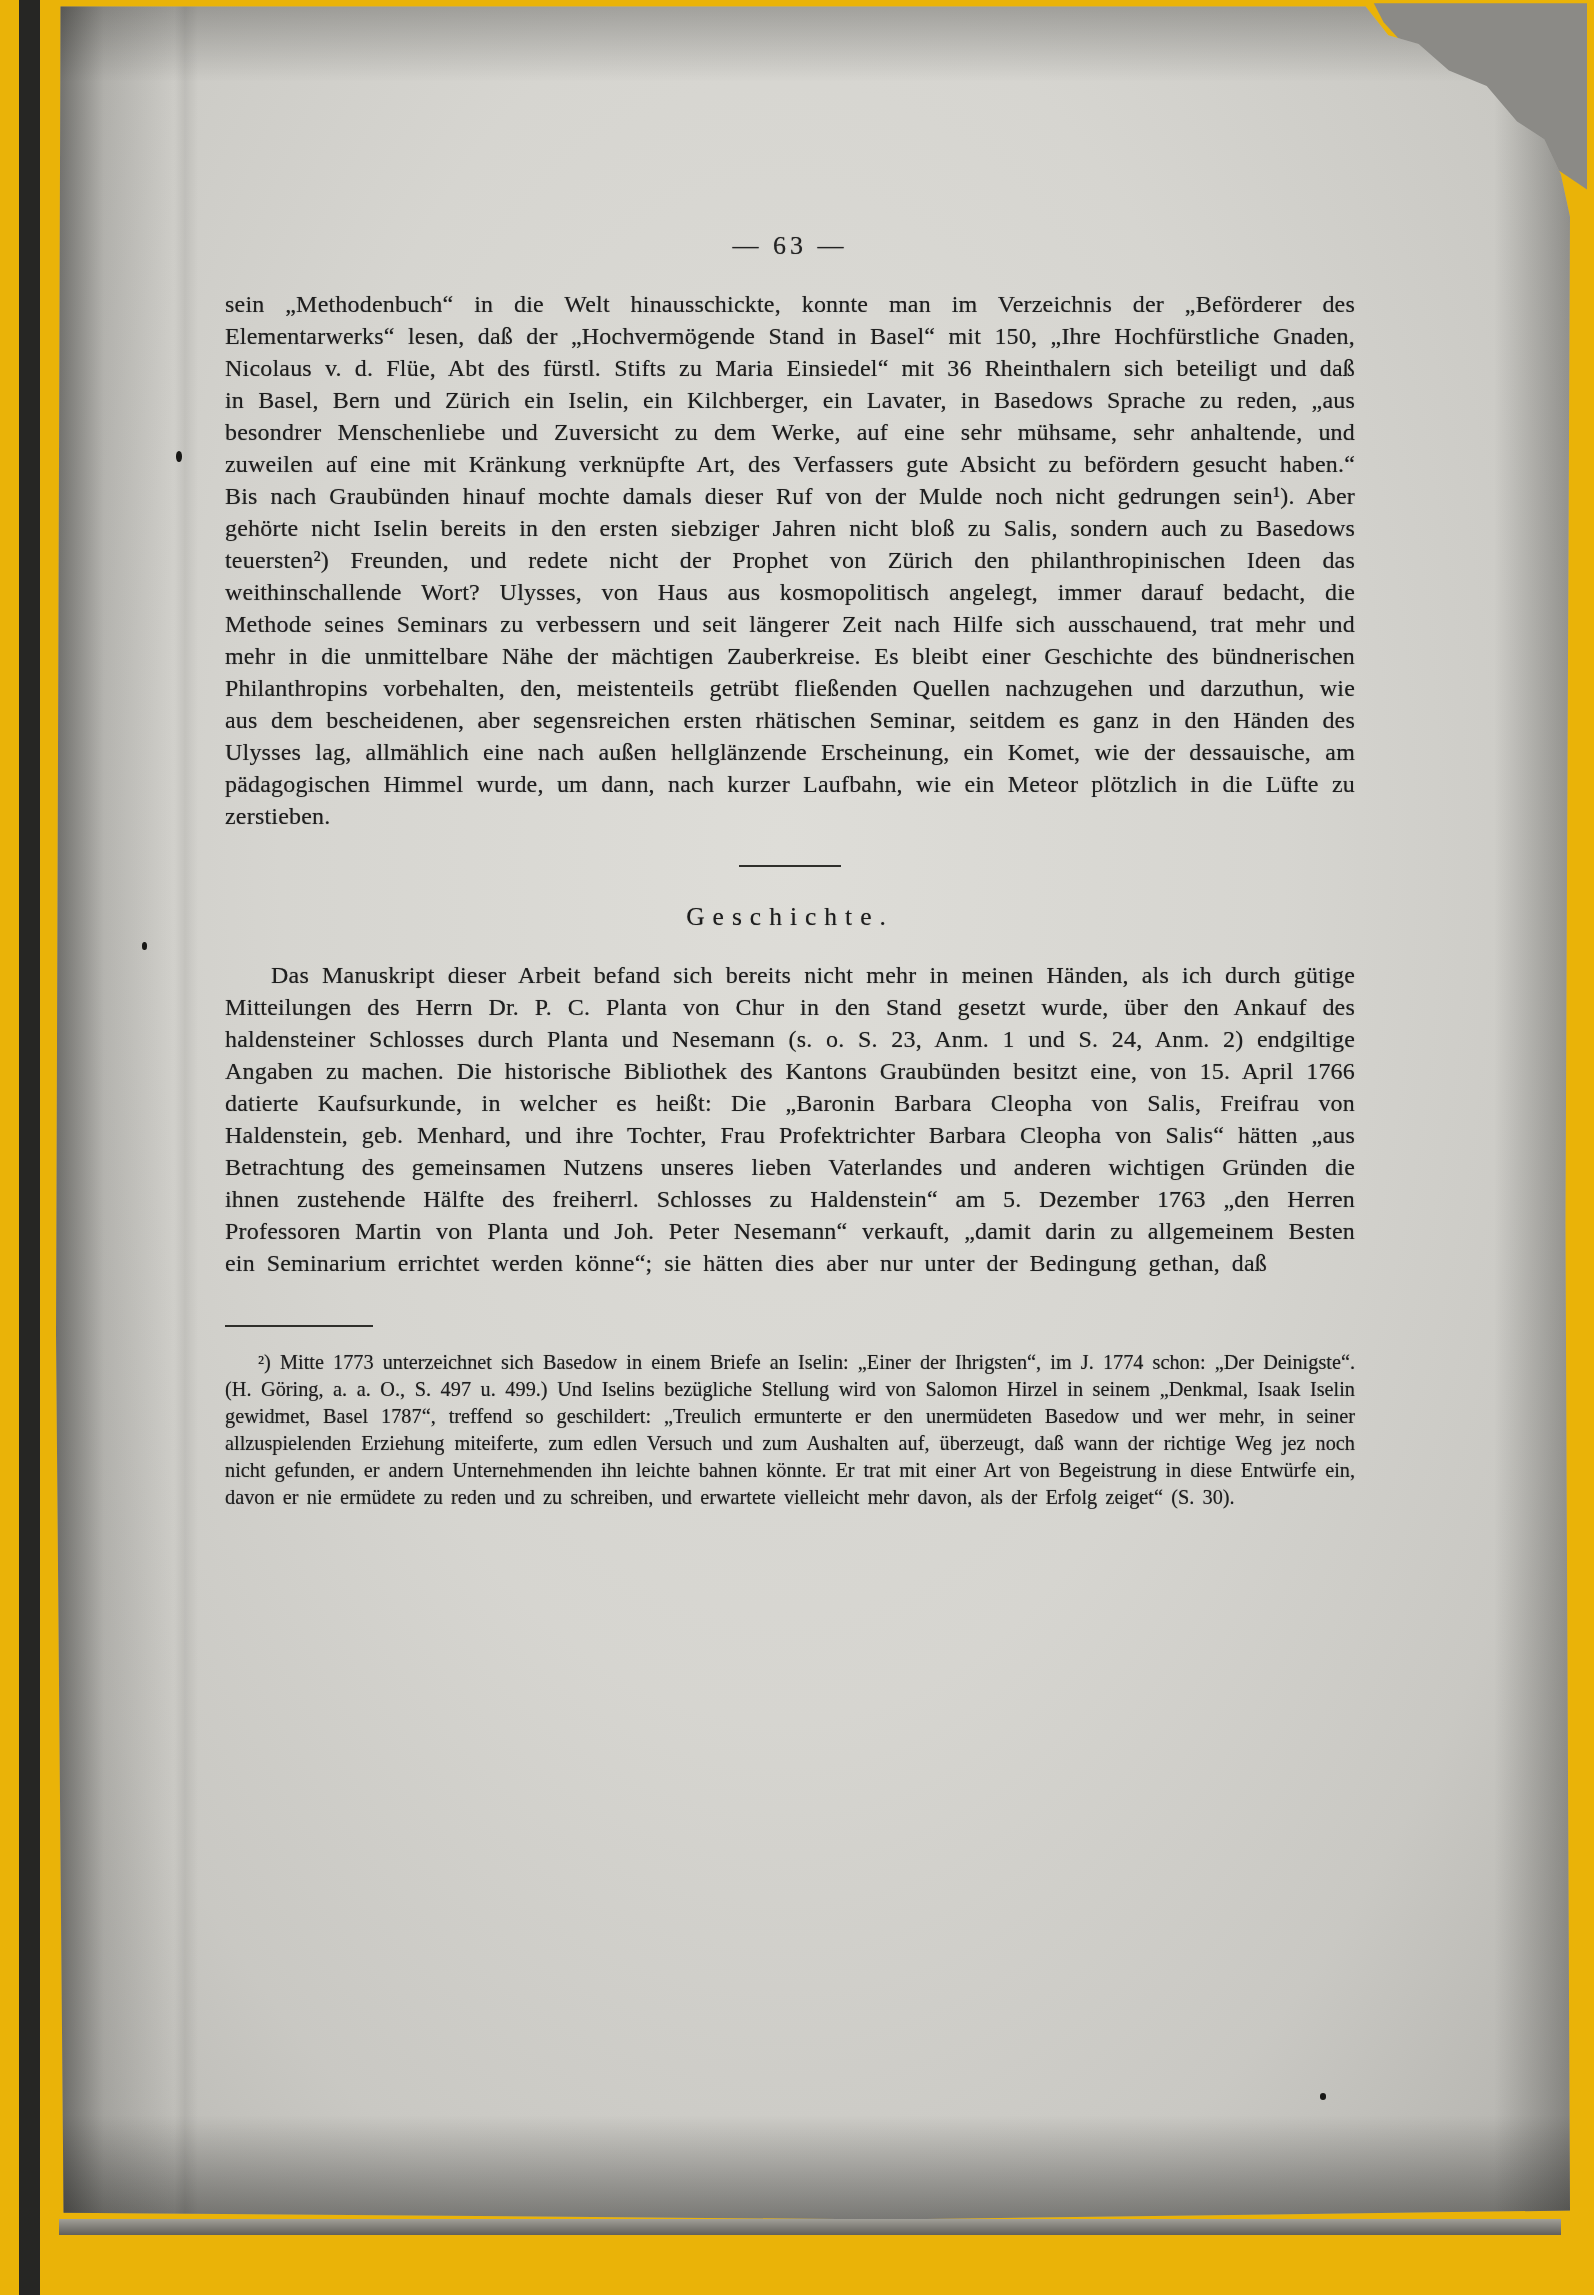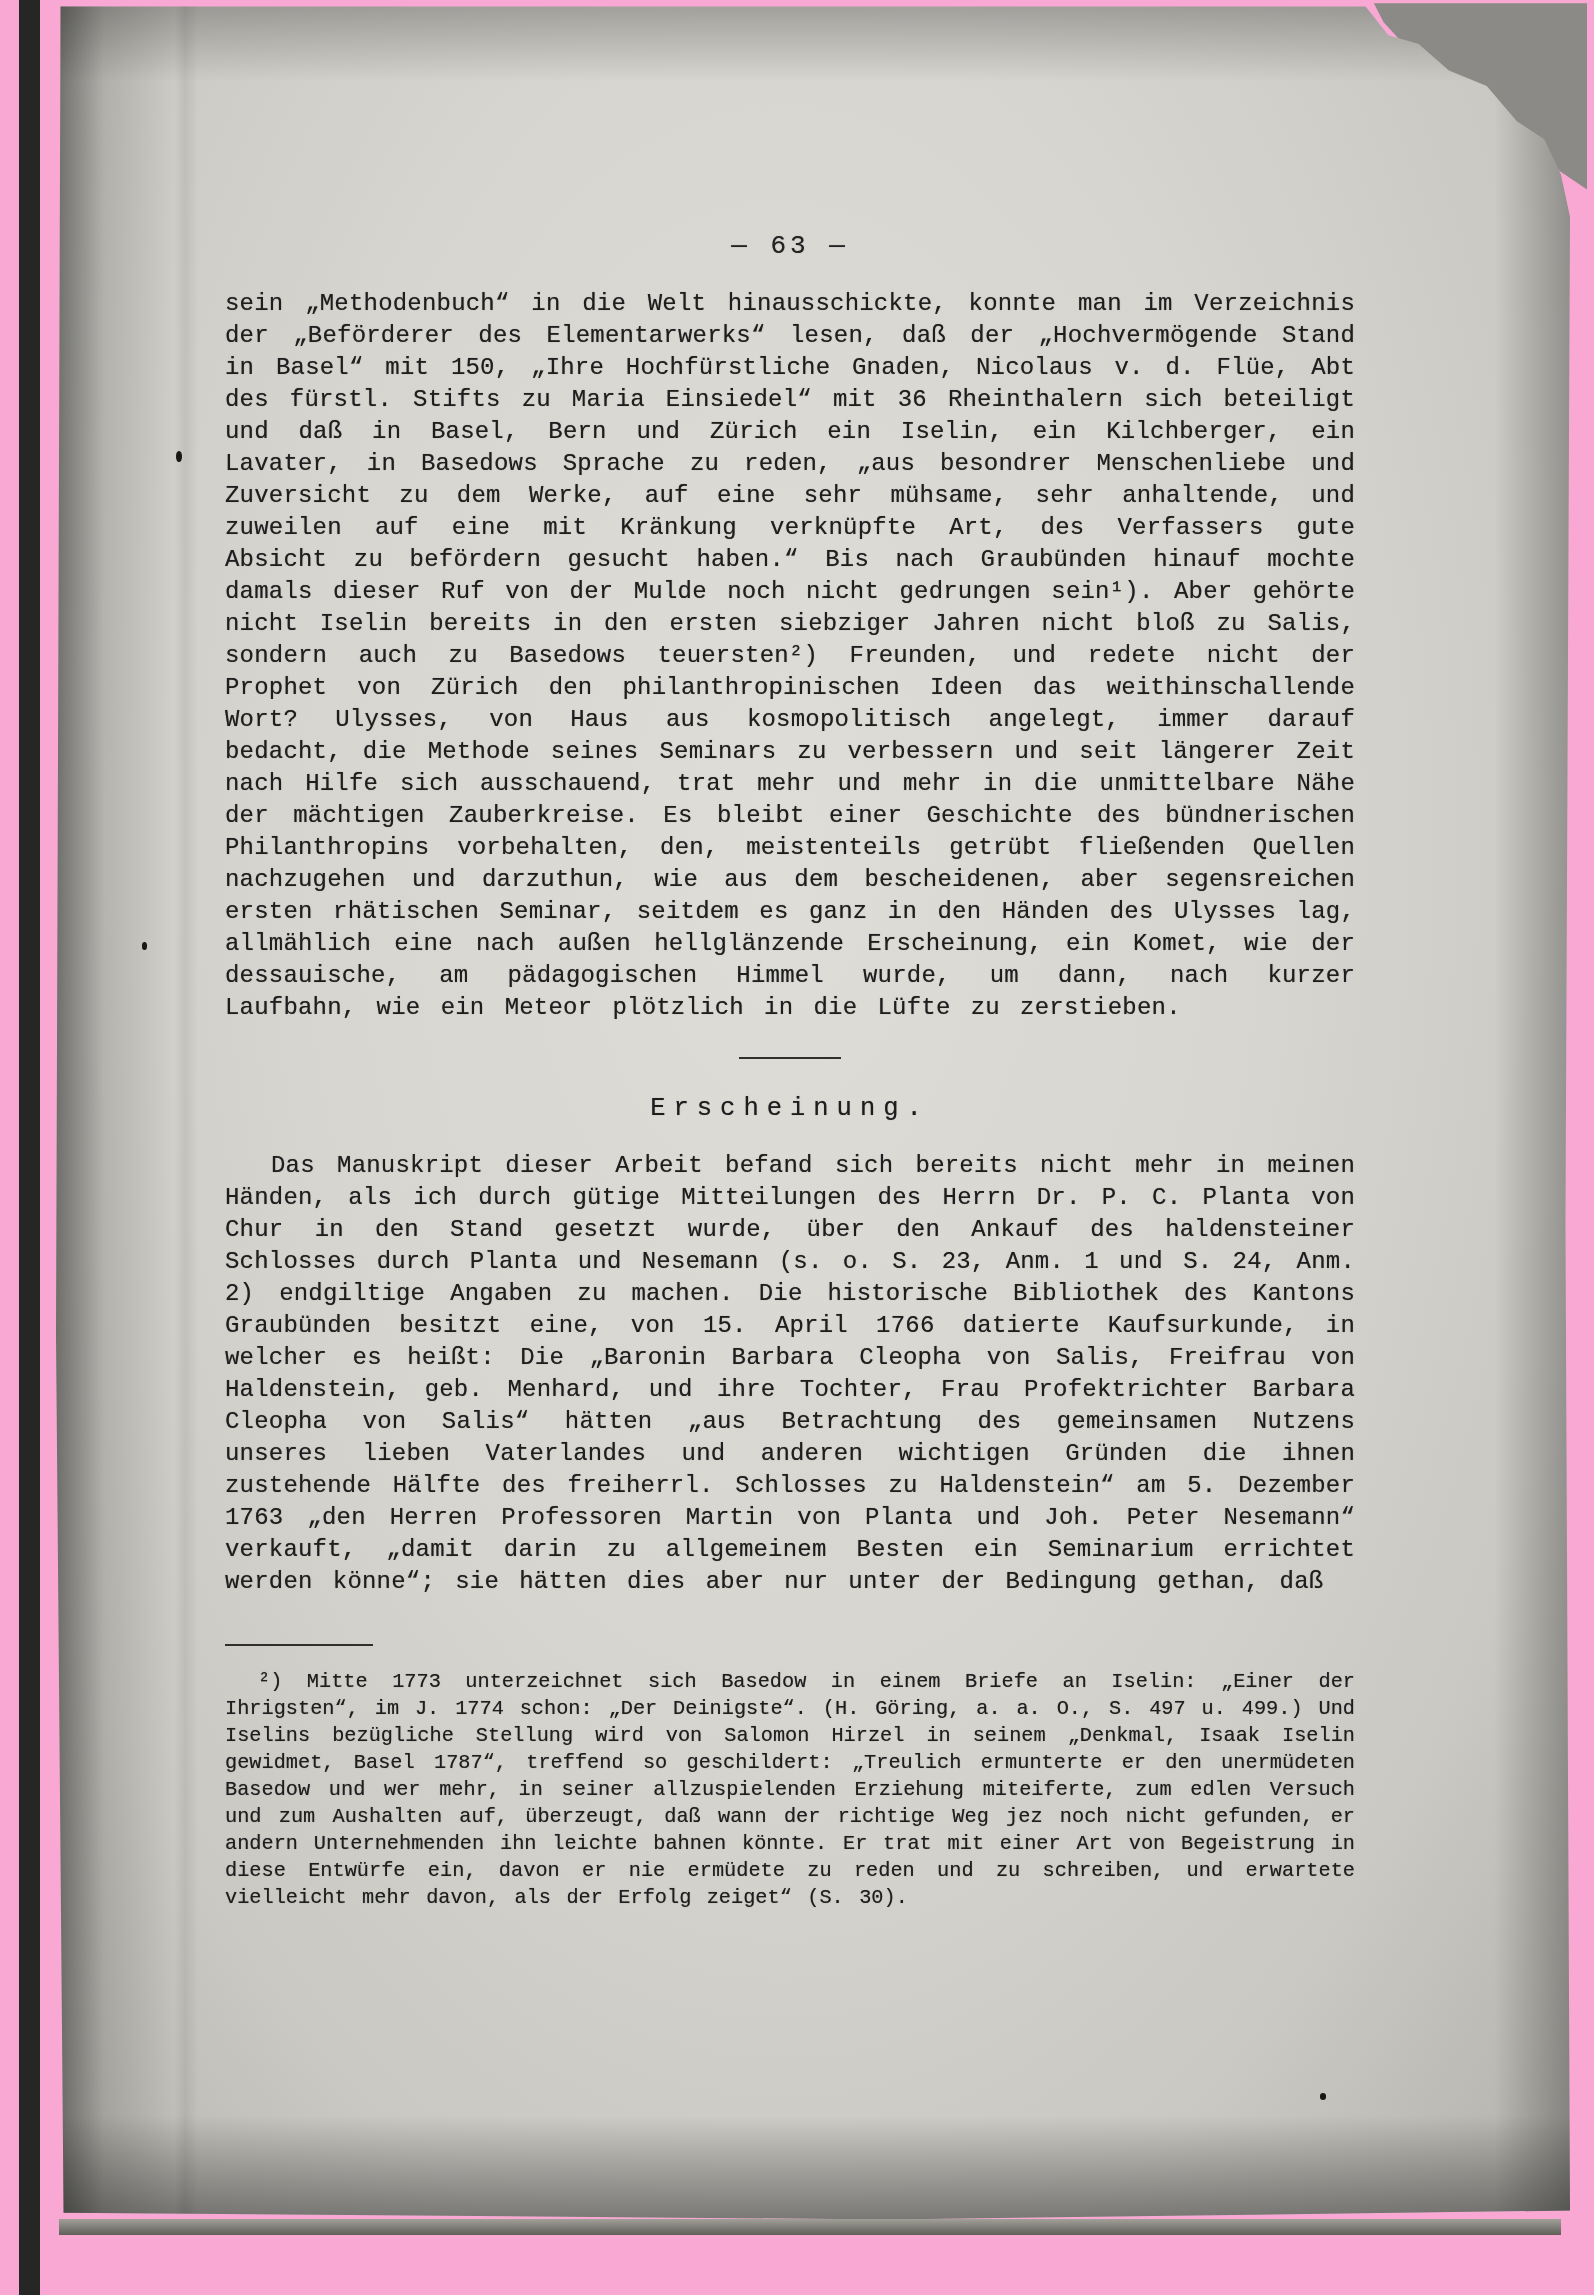--- a/index.html
+++ b/index.html
@@ -1,18 +1,18 @@
 <!DOCTYPE html>
 <html lang="de" style="font-size:12.8px"><head>
 <meta charset="utf-8">
 <style>
   html,body{margin:0;padding:0;background:#000;}
   .scan{
-    position:relative;width:1594px;height:2295px;background:#f9a8d4;overflow:hidden;
-    font-family:Liberation Mono, monospace;
+    position:relative;width:1594px;height:2295px;background:#eab308;overflow:hidden;
+    font-family:Liberation Serif, serif;
   }
   .left-sliver{position:absolute;left:19px;top:0;width:21px;height:2295px;background:#262624;}
   .under-page{
     position:absolute;left:1259px;top:3.2px;width:328px;height:239px;background:#8b8a86;
     clip-path:polygon(35% 0,100% 0,100% 78%,72% 52%,50% 26%,38% 8%);
   }
   .paper{
     position:absolute;left:56px;top:6.4px;width:1514px;height:2213px;
     background:radial-gradient(ellipse at 48% 38%, #deddd8 0%, #d6d5d0 45%, #c9c8c3 75%, #b1b0ab 100%);
     clip-path:polygon(0.3% 0, 86.5% 0, 88% 1.3%, 90% 1.7%, 92% 2.9%, 94.5% 3.6%, 96.5% 5.2%, 98.3% 6%, 99.4% 7.6%, 100% 9.5%, 99.7% 55%, 100% 99.6%, 55% 100%, 0.5% 99.7%, 0 60%);
@@ -66,21 +66,21 @@
     <div class="gutter-shadow"></div>
 
     <div class="content">
 
       <div class="page-number">— 63 —</div>
 
       <p class="body-text">sein „Methodenbuch“ in die Welt hinausschickte, konnte man im Verzeichnis der „Beförderer des Elementarwerks“ lesen, daß der „Hochvermögende Stand in Basel“ mit 150, „Ihre Hochfürstliche Gnaden, Nicolaus v. d. Flüe, Abt des fürstl. Stifts zu Maria Einsiedel“ mit 36 Rheinthalern sich beteiligt und daß in Basel, Bern und Zürich ein Iselin, ein Kilchberger, ein Lavater, in Basedows Sprache zu reden, „aus besondrer Menschenliebe und Zuversicht zu dem Werke, auf eine sehr mühsame, sehr anhaltende, und zuweilen auf eine mit Kränkung verknüpfte Art, des Verfassers gute Absicht zu befördern gesucht haben.“ Bis nach Graubünden hinauf mochte damals dieser Ruf von der Mulde noch nicht gedrungen sein¹). Aber gehörte nicht Iselin bereits in den ersten siebziger Jahren nicht bloß zu Salis, sondern auch zu Basedows teuersten²) Freunden, und redete nicht der Prophet von Zürich den philanthropinischen Ideen das weithinschallende Wort? Ulysses, von Haus aus kosmopolitisch angelegt, immer darauf bedacht, die Methode seines Seminars zu verbessern und seit längerer Zeit nach Hilfe sich ausschauend, trat mehr und mehr in die unmittelbare Nähe der mächtigen Zauberkreise. Es bleibt einer Geschichte des bündnerischen Philanthropins vorbehalten, den, meistenteils getrübt fließenden Quellen nachzugehen und darzuthun, wie aus dem bescheidenen, aber segensreichen ersten rhätischen Seminar, seitdem es ganz in den Händen des Ulysses lag, allmählich eine nach außen hellglänzende Erscheinung, ein Komet, wie der dessauische, am pädagogischen Himmel wurde, um dann, nach kurzer Laufbahn, wie ein Meteor plötzlich in die Lüfte zu zerstieben.</p>
 
       <hr class="section-rule">
 
-      <h2 class="heading">Erscheinung.</h2>
+      <h2 class="heading">Geschichte.</h2>
 
       <p class="body-text indent">Das Manuskript dieser Arbeit befand sich bereits nicht mehr in meinen Händen, als ich durch gütige Mitteilungen des Herrn Dr. P. C. Planta von Chur in den Stand gesetzt wurde, über den Ankauf des haldensteiner Schlosses durch Planta und Nesemann (s. o. S. 23, Anm. 1 und S. 24, Anm. 2) endgiltige Angaben zu machen. Die historische Bibliothek des Kantons Graubünden besitzt eine, von 15. April 1766 datierte Kaufsurkunde, in welcher es heißt: Die „Baronin Barbara Cleopha von Salis, Freifrau von Haldenstein, geb. Menhard, und ihre Tochter, Frau Profektrichter Barbara Cleopha von Salis“ hätten „aus Betrachtung des gemeinsamen Nutzens unseres lieben Vaterlandes und anderen wichtigen Gründen die ihnen zustehende Hälfte des freiherrl. Schlosses zu Haldenstein“ am 5. Dezember 1763 „den Herren Professoren Martin von Planta und Joh. Peter Nesemann“ verkauft, „damit darin zu allgemeinem Besten ein Seminarium errichtet werden könne“; sie hätten dies aber nur unter der Bedingung gethan, daß</p>
 
       <hr class="footnote-rule">
 
 
       <p class="footnote">²) Mitte 1773 unterzeichnet sich Basedow in einem Briefe an Iselin: „Einer der Ihrigsten“, im J. 1774 schon: „Der Deinigste“. (H. Göring, a. a. O., S. 497 u. 499.) Und Iselins bezügliche Stellung wird von Salomon Hirzel in seinem „Denkmal, Isaak Iselin gewidmet, Basel 1787“, treffend so geschildert: „Treulich ermunterte er den unermüdeten Basedow und wer mehr, in seiner allzuspielenden Erziehung miteiferte, zum edlen Versuch und zum Aushalten auf, überzeugt, daß wann der richtige Weg jez noch nicht gefunden, er andern Unternehmenden ihn leichte bahnen könnte. Er trat mit einer Art von Begeistrung in diese Entwürfe ein, davon er nie ermüdete zu reden und zu schreiben, und erwartete vielleicht mehr davon, als der Erfolg zeiget“ (S. 30).</p>
 
     </div>
 

